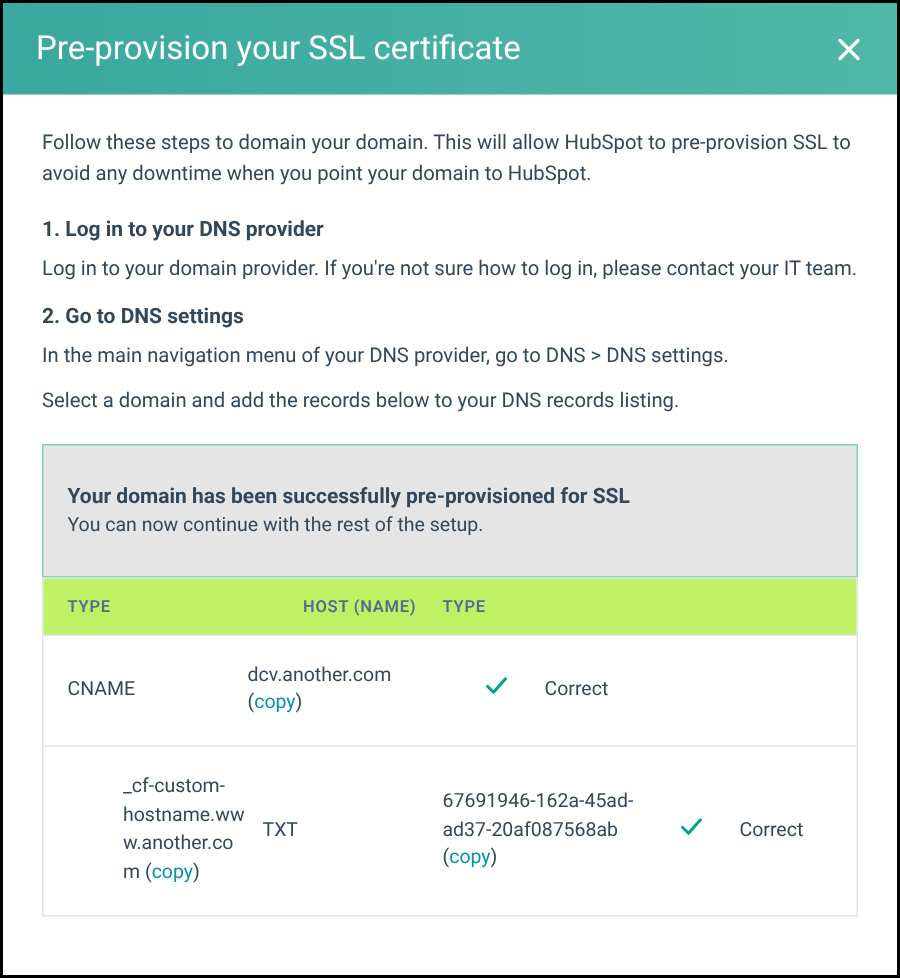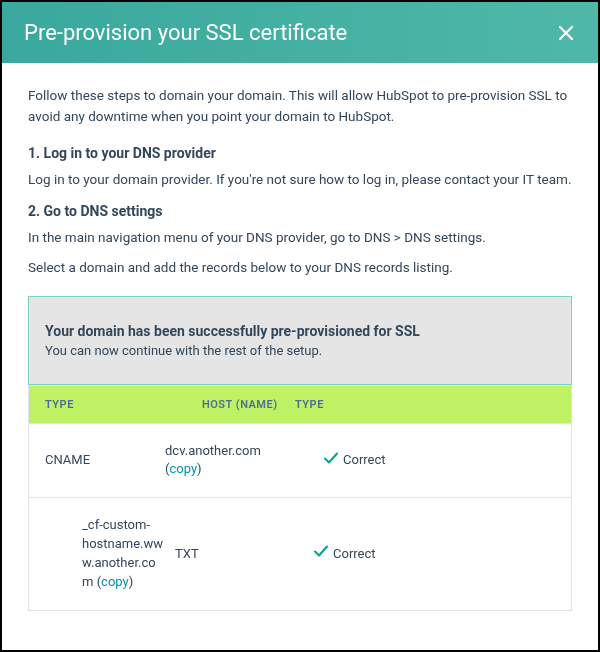--- a/index.html
+++ b/index.html
@@ -102,21 +102,21 @@
   .dns-row:last-child { border-bottom: none; }
   .cell { word-break: break-word; line-height: 1.45; padding-right: 10px;}
   .copy-link {
     color: #0091ae;
     cursor: pointer;
   }
   .paren { color: #33475b; }
   .status-cell {
     display: flex;
     align-items: center;
-    gap: 4px;
+    gap: 24px;
     font-size: 13px;
     color: #33475b;
     justify-content: flex-start;
     padding-left: 18px;
   }
   .check-icon svg { stroke: #00a38d; }
 </style>
 </head>
 <body>
 
@@ -168,20 +168,24 @@
         <span>Correct</span>
       </div>
     </div>
 
     <div class="dns-row">
       <div class="cell col-host">
         <span>_cf-custom-hostname.www.another.com</span>
         <span class="paren"> (</span><span class="copy-link">copy</span><span class="paren">)</span>
       </div>
       <div class="cell col-type">TXT</div>
+      <div class="cell col-value">
+        <span>67691946-162a-45ad-ad37-20af087568ab</span>
+        <span class="paren"> (</span><span class="copy-link">copy</span><span class="paren">)</span>
+      </div>
       <div class="cell col-status status-cell">
         <span class="check-icon">
           <svg width="16" height="16" viewBox="0 0 16 16" fill="none">
               <path d="M2 8.5 L6 12.5 L14 3.5" stroke-width="2" stroke-linecap="round" stroke-linejoin="round"></path>
             </svg>
         </span>
         <span>Correct</span>
       </div>
     </div>
 

